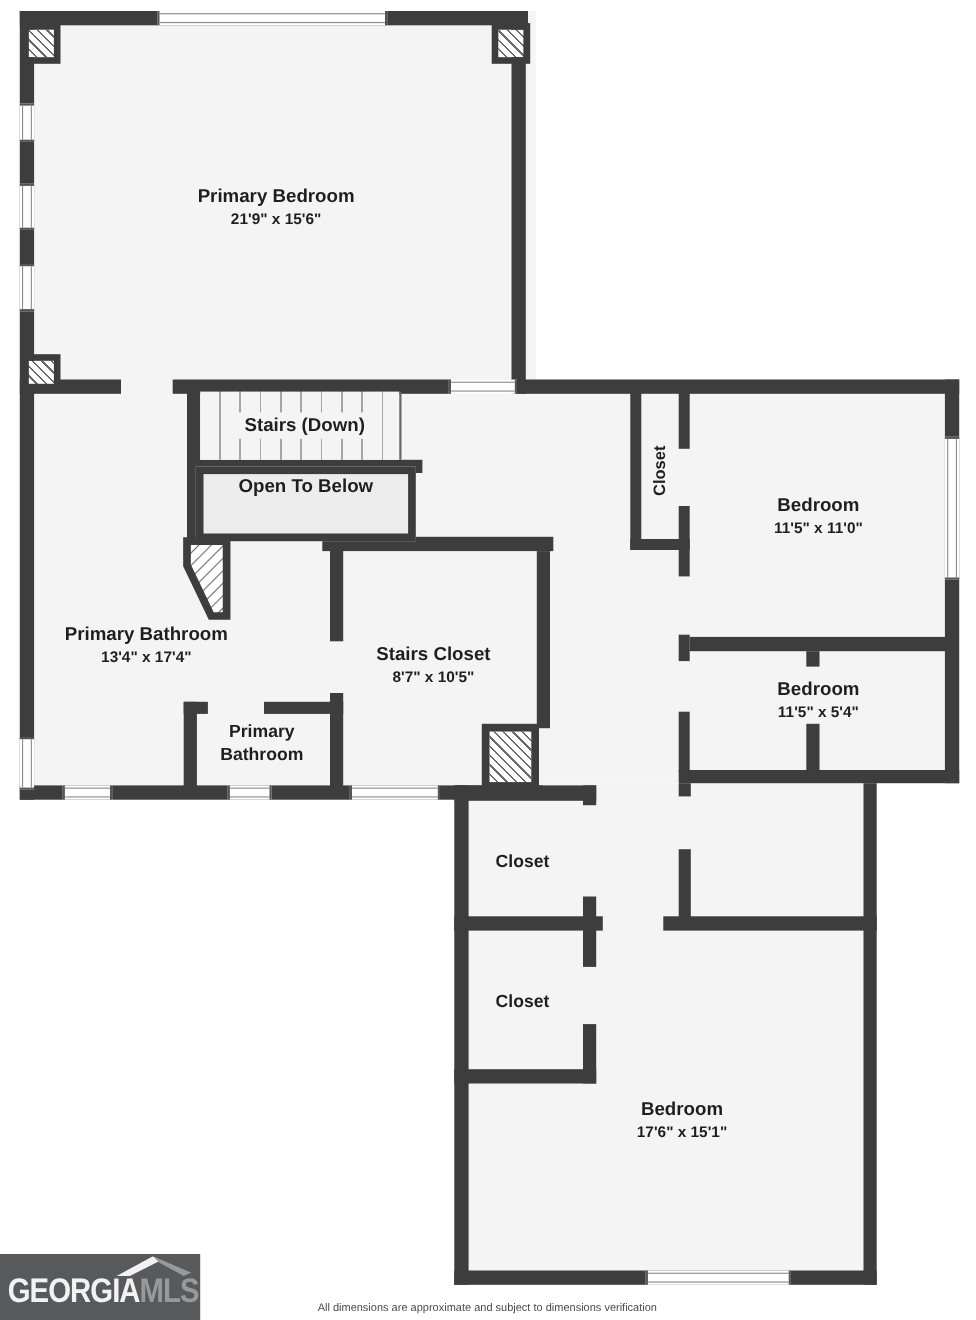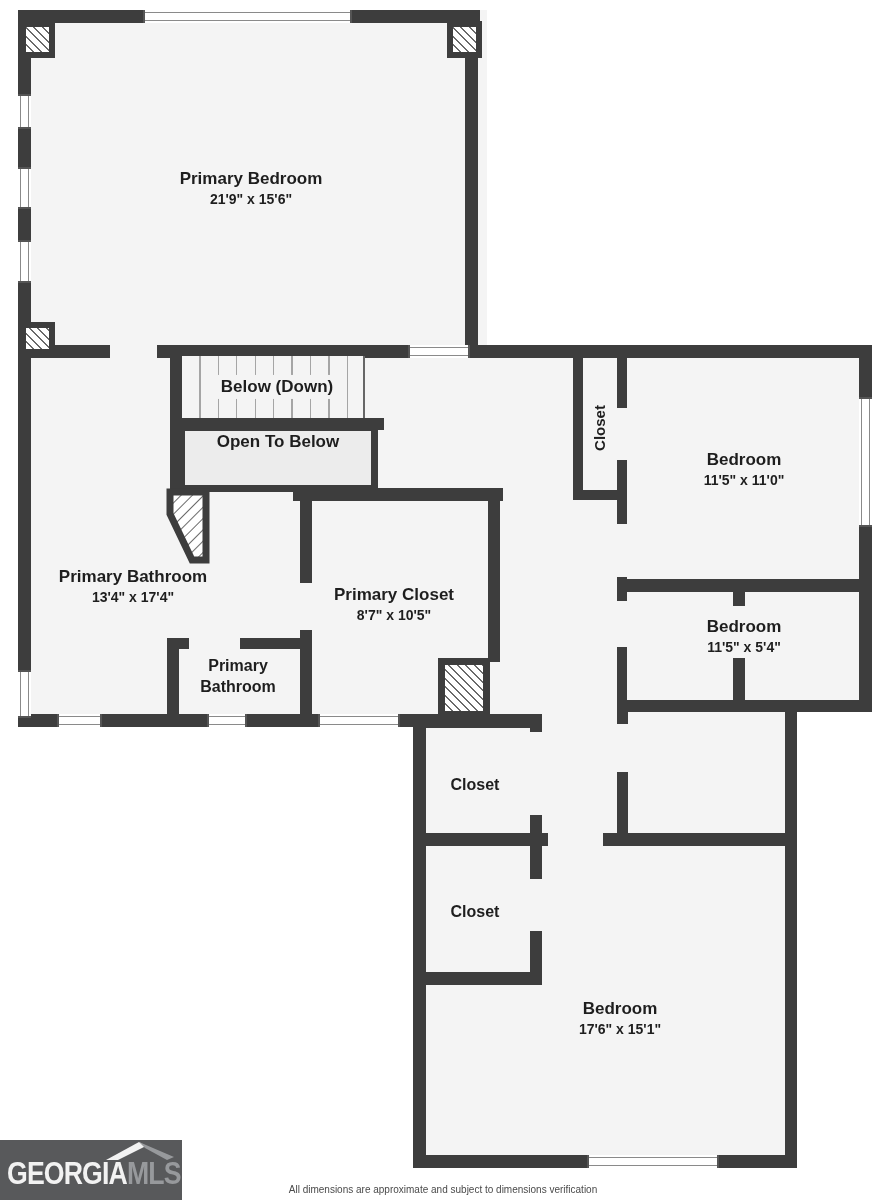--- a/index.html
+++ b/index.html
@@ -117,38 +117,38 @@
     <div class="winH" style="left:408px;top:345px;width:58px;height:13px;"></div>
     <div class="winV" style="left:859px;top:397px;width:13px;height:126px;"></div>
     <div class="winH" style="left:587px;top:1155px;width:128px;height:13px;"></div>
   </div>
 
   <div class="lbl" style="left:251px;top:188px;">
     <div class="nm">Primary Bedroom</div>
     <div class="dm">21'9" x 15'6"</div>
   </div>
   <div class="lbl stairsLbl" style="left:277px;top:387px;">
-    <div class="nm">Below (Down)</div>
+    <div class="nm">Stairs (Down)</div>
   </div>
   <div class="lbl" style="left:278px;top:442px;">
     <div class="nm">Open To Below</div>
   </div>
   <div class="lbl lbl-vert" style="left:600px;top:428px;">
     <div class="nm" style="font-size:15px;">Closet</div>
   </div>
   <div class="lbl" style="left:744px;top:469px;">
     <div class="nm">Bedroom</div>
     <div class="dm">11'5" x 11'0"</div>
   </div>
   <div class="lbl" style="left:133px;top:586px;">
     <div class="nm">Primary Bathroom</div>
     <div class="dm">13'4" x 17'4"</div>
   </div>
   <div class="lbl" style="left:394px;top:604px;">
-    <div class="nm">Primary Closet</div>
+    <div class="nm">Stairs Closet</div>
     <div class="dm">8'7" x 10'5"</div>
   </div>
   <div class="lbl" style="left:238px;top:677px;">
     <div class="nm wrap2" style="font-size:16px;">Primary Bathroom</div>
   </div>
   <div class="lbl" style="left:744px;top:636px;">
     <div class="nm">Bedroom</div>
     <div class="dm">11'5" x 5'4"</div>
   </div>
   <div class="lbl" style="left:475px;top:785px;">

